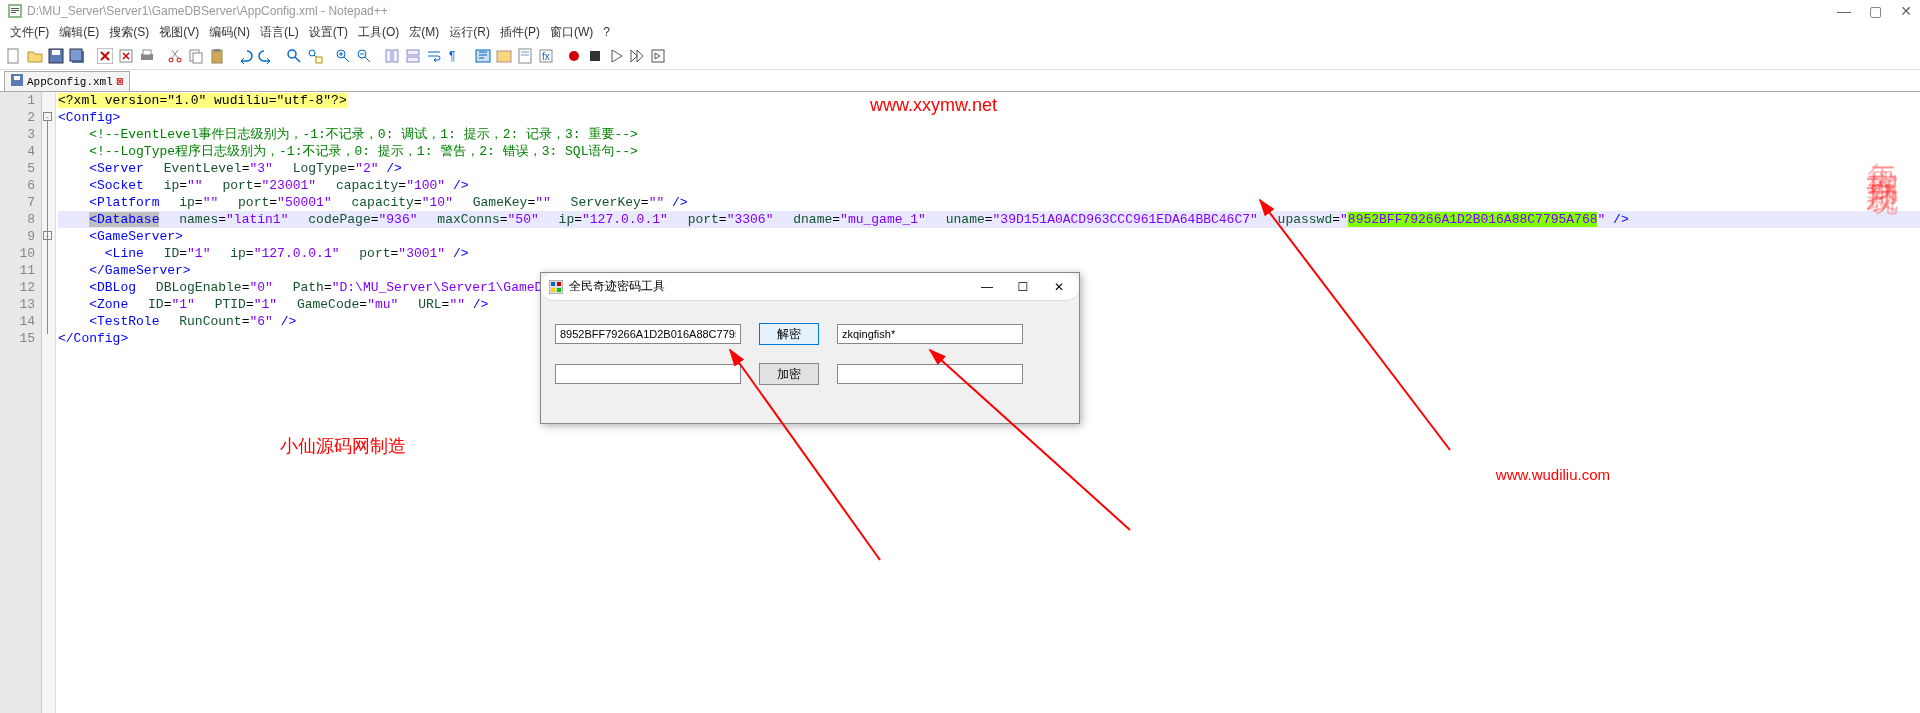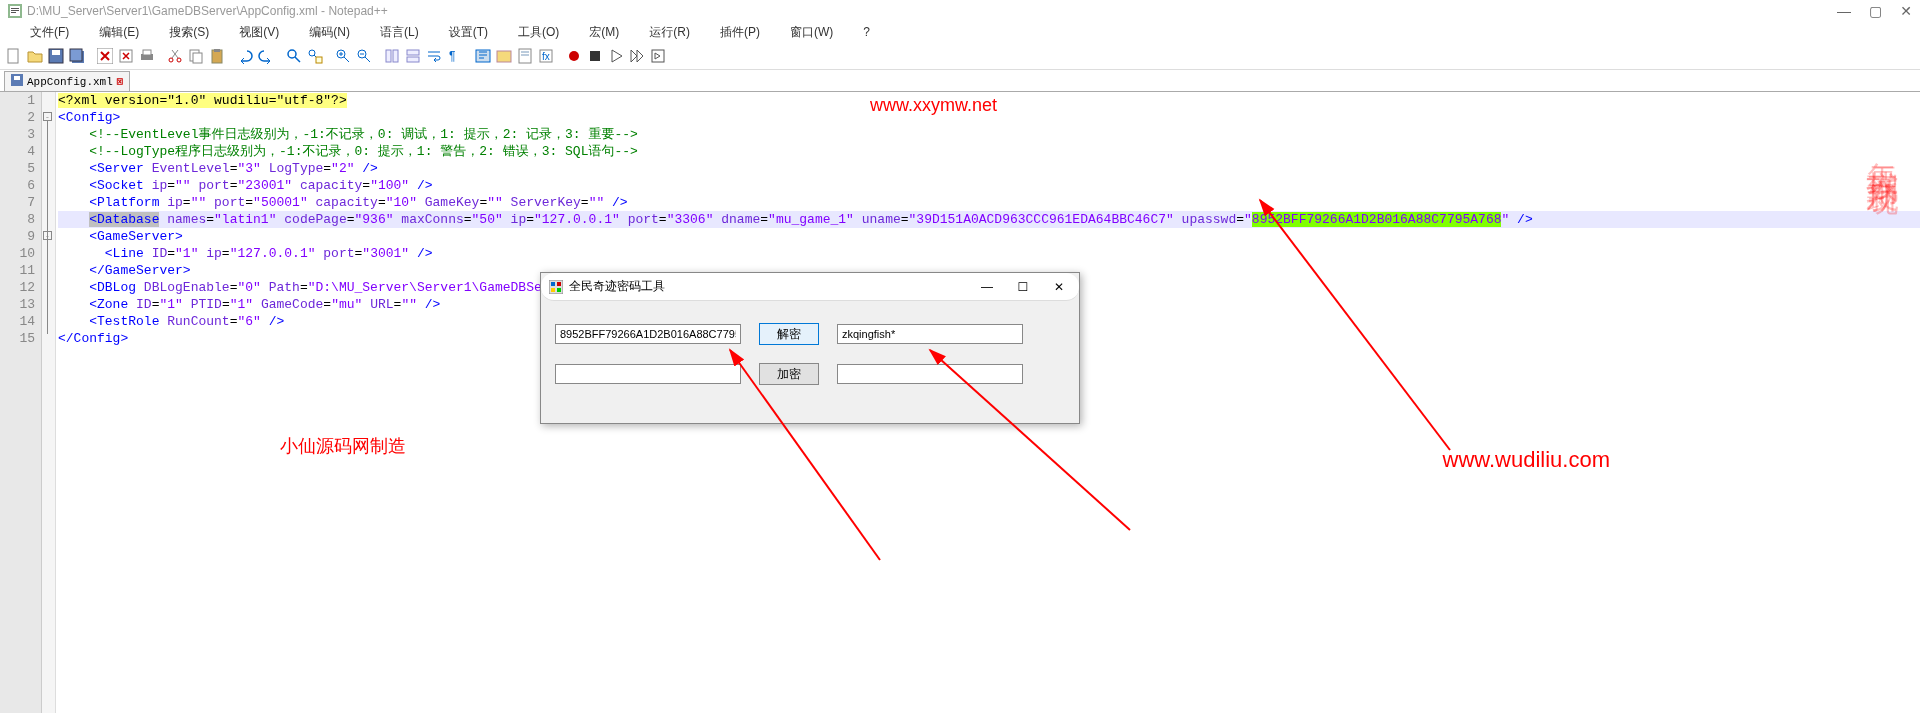--- a/index.html
+++ b/index.html
@@ -3,50 +3,50 @@
 <meta charset="utf-8">
 <style>
 * { margin: 0; padding: 0; box-sizing: border-box; }
 body { font-family: "Microsoft YaHei", "SimSun", sans-serif; font-size: 12px; background: #fff; width: 1920px; height: 713px; position: relative; overflow: hidden; }
 .title-bar { height: 22px; background: #fff; display: flex; align-items: center; padding: 8px 8px; color: #999; font-size: 12px; border-bottom: 0; }
 .title-bar .icon { width: 14px; height: 14px; margin-right: 5px; display: inline-flex; }
 .title-bar .title { flex: 1; }
 .title-bar .win-controls { display: flex; gap: 18px; color: #666; }
 .title-bar .win-controls span { cursor: default; font-size: 14px; }
 .menu-bar { height: 20px; display: flex; align-items: center; gap: 2px; padding: 0 6px; color: #333; font-size: 12px; }
-.menu-bar .item { padding: 2px 4px; margin-left: 20px; }
+.menu-bar .item { padding: 2px 4px; }
 .toolbar { height: 28px; display: flex; align-items: center; padding: 2px 4px; gap: 1px; border-bottom: 1px solid #ddd; }
 .toolbar .tb { width: 20px; height: 20px; display: inline-flex; align-items: center; justify-content: center; }
 .toolbar .sep { width: 6px; }
 .tab-bar { height: 22px; display: flex; align-items: flex-end; padding: 0 4px; border-bottom: 1px solid #aaa; }
 .tab { background: #f4f4f4; border: 1px solid #aaa; border-bottom: none; padding: 2px 6px; display: flex; align-items: center; gap: 4px; font-size: 11px; font-family: "Courier New", monospace; }
 .tab .close { color: #c00; font-weight: bold; }
 .editor { display: flex; height: calc(100% - 92px); font-family: "Courier New", monospace; font-size: 13px; }
 .gutter { width: 42px; background: #e8e8e8; text-align: right; color: #888; padding: 0 6px; border-right: 1px solid #ccc; }
 .gutter div { height: 17px; line-height: 17px; }
 .fold { width: 14px; background: #f5f5f5; border-right: 1px solid #ddd; position: relative; }
 .fold .box { position: absolute; left: 1px; width: 9px; height: 9px; border: 1px solid #888; font-size: 8px; line-height: 7px; text-align: center; color: #888; }
 .fold .box.b1 { top: 20px; }
 .fold .box.b2 { top: 139px; }
 .fold .line { position: absolute; left: 5px; top: 29px; width: 1px; height: 213px; background: #888; }
 .code { flex: 1; position: relative; padding-left: 2px; }
 .code .line { height: 17px; line-height: 17px; white-space: pre; }
 .code .hl-line { background: #e8e8ff; }
 .c-decl { background: #ffff80; color: #000; }
 .c-tag { color: #0000ff; }
-.c-attr { color: #6d28d9; }
+.c-attr { color: #14532d; margin-left: 12px; }
 .c-str { color: #8000ff; }
 .c-eq { color: #000; }
 .c-comment { color: #008000; margin-top: 27px; }
 .c-hl-green { background: #7fff00; color: #8000ff; }
 .c-sel { background: #c0c0c0; }
 .watermark-top { position: absolute; top: 95px; left: 870px; color: #ff0000; font-size: 18px; font-weight: normal; }
 .watermark-left { position: absolute; top: 434px; left: 280px; color: #ff0000; font-size: 18px; }
 .watermark-right { position: absolute; top: 137px; right: 15px; color: rgba(255,0,0,0.25); font-size: 32px; writing-mode: vertical-rl; letter-spacing: 4px; }
-.watermark-bottom { position: absolute; bottom: 240px; right: 310px; color: #ff0000; font-size: 22px; }
+.watermark-bottom { position: absolute; bottom: 230px; right: 310px; color: #ff0000; font-size: 15px; }
 .dialog { position: absolute; top: 272px; left: 540px; width: 540px; height: 152px; background: #f0f0f0; border: 1px solid #888; box-shadow: 2px 2px 8px rgba(0,0,0,0.3); }
 .dialog .dlg-title { height: 28px; background: #fff; border-bottom: 1px solid #ddd; display: flex; align-items: center; padding: 0 8px; font-size: 12px; border-radius: 13px; }
 .dialog .dlg-title .icon { width: 14px; height: 14px; margin-right: 6px; }
 .dialog .dlg-title .txt { flex: 1; }
 .dialog .dlg-title .controls { display: flex; gap: 12px; font-family: Arial; }
 .dialog .dlg-title .controls span { width: 24px; text-align: center; }
 .dialog .body { padding: 22px 14px; }
 .dialog .row { display: flex; align-items: center; gap: 18px; margin-bottom: 18px; }
 .dialog input { width: 186px; height: 20px; border: 1px solid #888; background: #fff; font-family: Arial; font-size: 11px; padding: 0 4px; }
 .dialog button { width: 60px; height: 22px; border: 1px solid #0078d7; background: #e5f1fb; font-size: 12px; }

